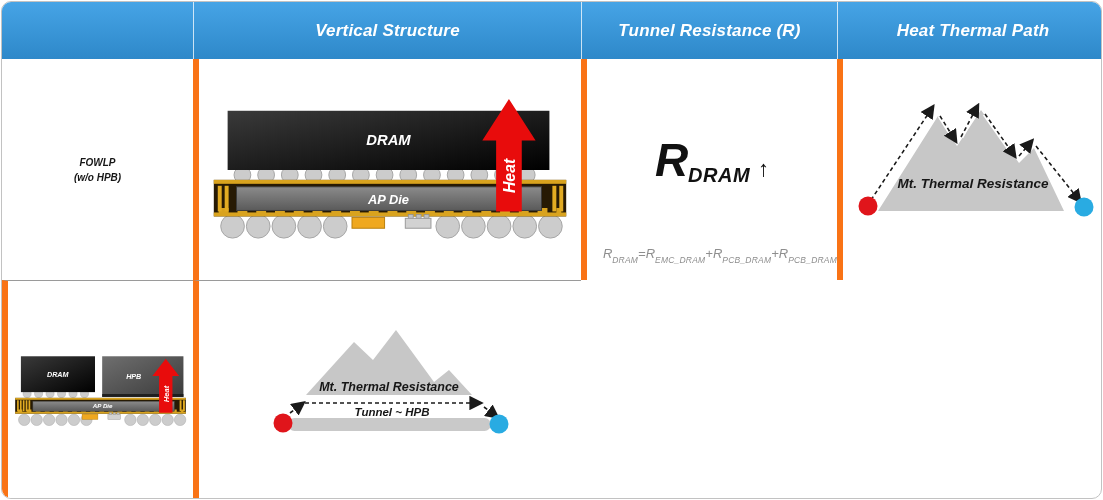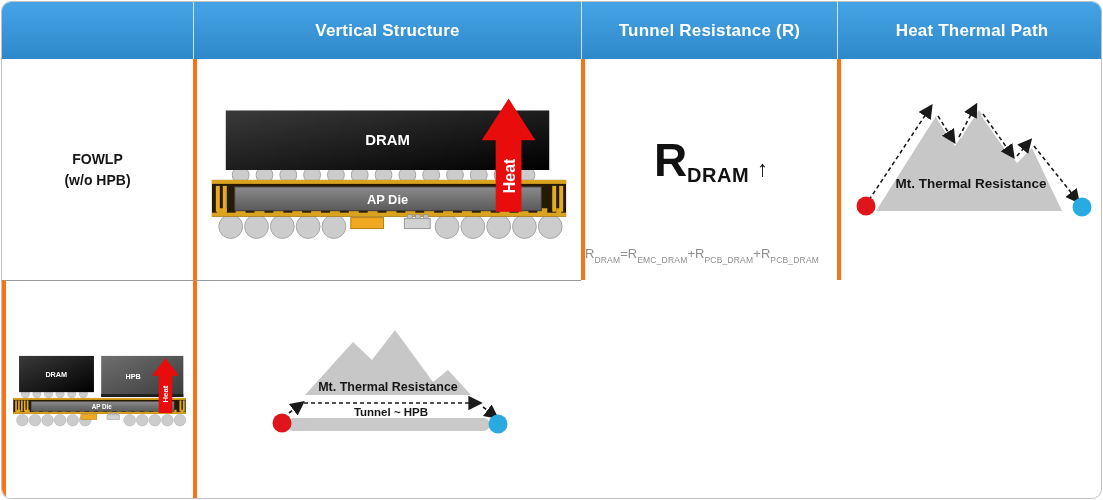--- a/index.html
+++ b/index.html
@@ -1,49 +1,50 @@
 <!DOCTYPE html>
 <html><head>
 <meta charset="utf-8">
 <style>
   html,body { margin:0; padding:0; background:#ffffff; }
   .figure {
     width:875px; height:500px; box-sizing:border-box;
     font-family:"Liberation Sans", sans-serif;
     position:relative;
+    font-style:italic;
   }
   .panel {
     position:absolute; left:1px; top:1px;
     width:1099px; height:496px;
     border:1px solid #c2c2c2; border-radius:10px;
     overflow:hidden; background:#fff;
     display:grid;
     grid-template-columns:191px 388px 256px 1fr;
     grid-template-rows:57px 221px 1fr;
   }
   .th {
     background:linear-gradient(#46a4e6,#2e88c9);
     color:#fff; display:flex; align-items:center; justify-content:center;
     font-size:17px; font-weight:700; letter-spacing:.2px;
   }
   .th + .th { border-left:1px solid rgba(255,255,255,.75); }
   .td { background:#fff; position:relative; display:flex; align-items:center; justify-content:center; }
-  .col2,.col3,.col4 { border-left:4px solid #f97316; }
+  .col2,.col3,.col4 { border-left:6px solid #f97316; }
   .r2 { border-top:1px solid #9a9a9a; }
   .row-label {
-    flex-direction:column; font-weight:700; font-size:14px; color:#161616;
+    flex-direction:column; font-weight:700; font-size:10px; color:#161616;
     line-height:1.5; text-align:center;
   }
   .res-cell { flex-direction:column; }
   .bigR-wrap { color:#111; transform:translateY(-10px); white-space:nowrap; }
   .bigR { font-size:46px; font-weight:700; }
   .bigSub { font-size:20px; font-weight:700; position:relative; top:6px; letter-spacing:.5px; }
   .trend { font-size:22px; font-weight:700; margin-left:8px; }
   .formula {
-    position:absolute; bottom:16px; left:0; width:100%; text-align:left;
+    position:absolute; bottom:16px; left:0; width:100%; text-align:right;
     color:#8e8e8e; font-size:13px; white-space:nowrap;
   }
   .formula sub { font-size:8.5px; letter-spacing:.2px; position:relative; top:1px; }
   svg { display:block; }
   svg text { font-family:"Liberation Sans", sans-serif; }
 </style>
 </head>
 <body>
 
 <div class="figure">

